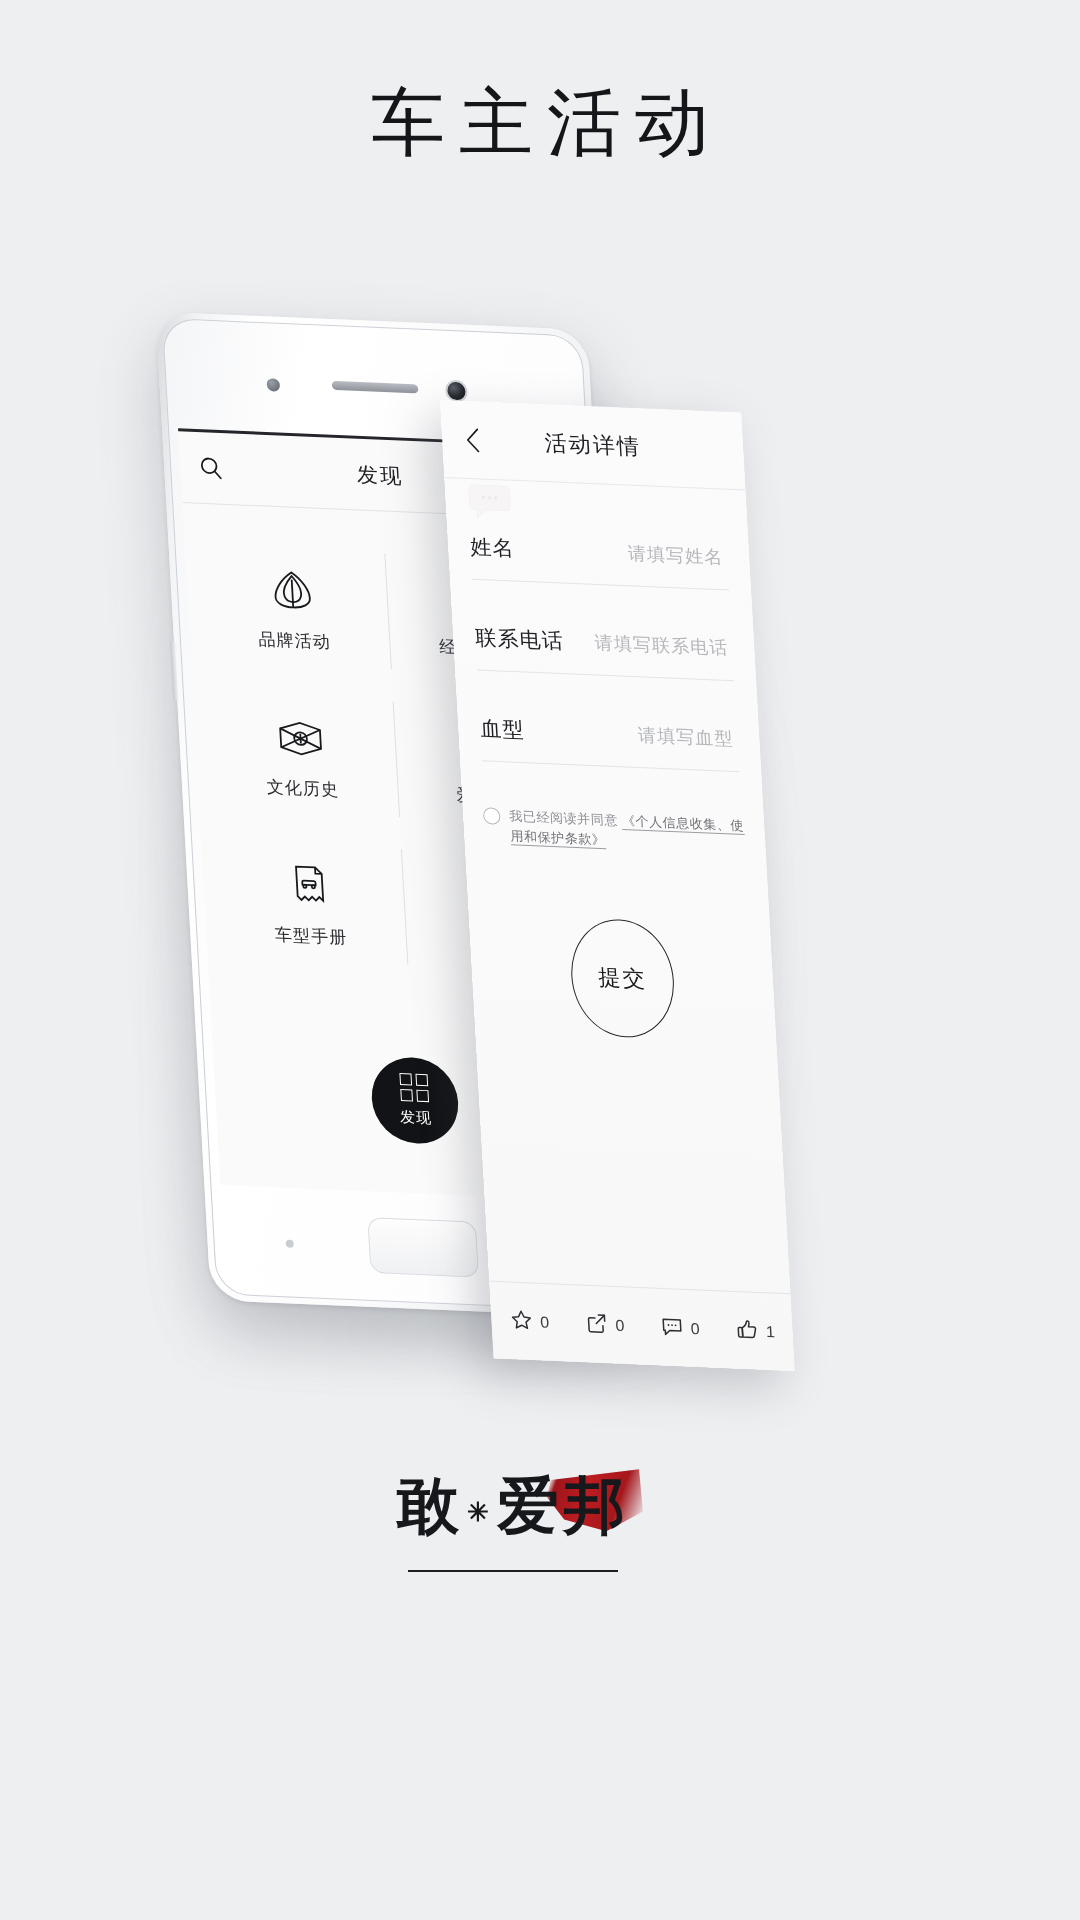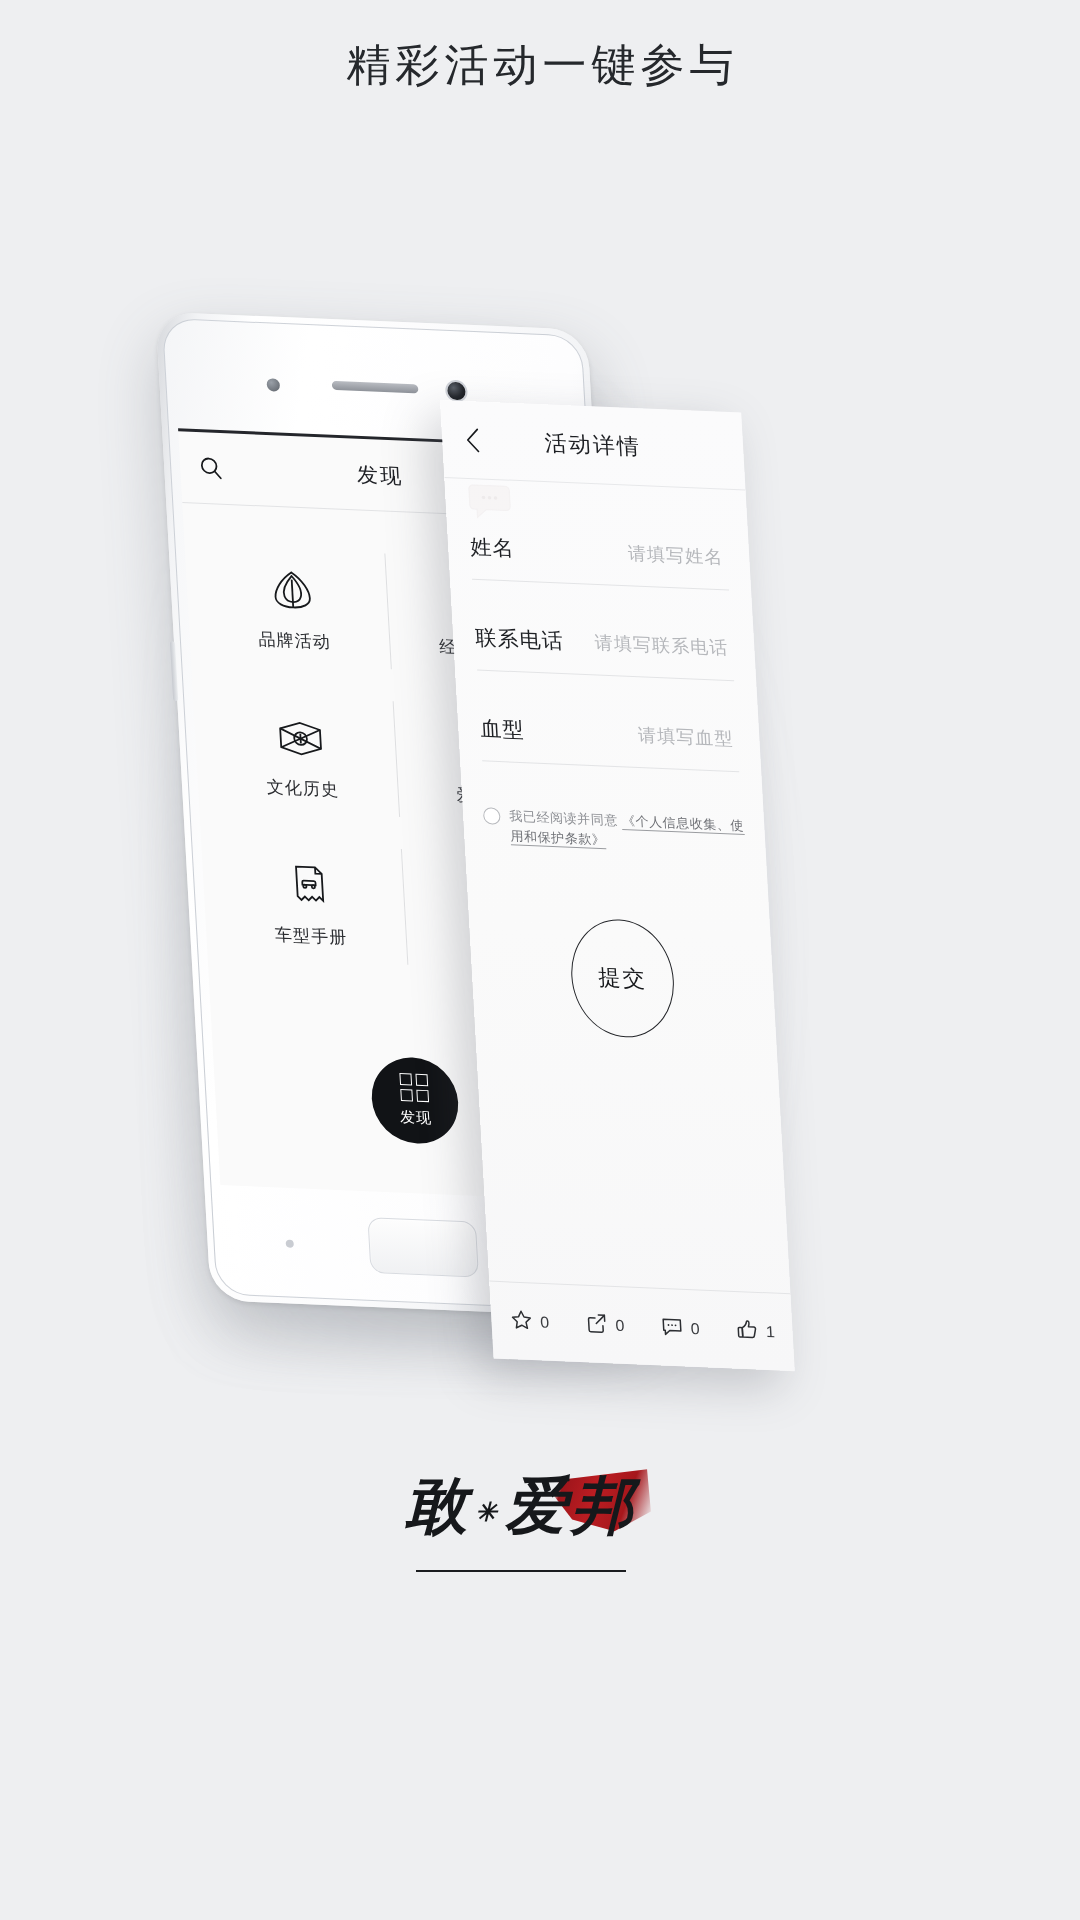--- a/index.html
+++ b/index.html
@@ -178,21 +178,21 @@
   .card-footer {
     position:absolute; left:0; right:0; bottom:0; height:78px;
     border-top:1px solid #e3e4e6;
     display:flex; align-items:center;
   }
   .foot-item { flex:1; display:flex; align-items:center; justify-content:center; gap:7px; }
   .foot-item svg { width:24px; height:24px; }
   .foot-num { font-size:16px; color:#3a3c40; }
 
   
-  .brand { position:absolute; left:8px; bottom:0; width:1026px; text-align:center; padding-bottom:0;font-style:italic; }
+  .brand { position:absolute; left:0; bottom:0; width:1026px; text-align:center; padding-bottom:0; }
   .brand-mark {
     display:inline-block; position:relative;
     font-size:62px; letter-spacing:4px; font-weight:700; color:#16181b;
     font-family:"Liberation Serif","DejaVu Serif",serif;
   }
   .brand-mark .dot { font-size:26px; vertical-align:middle; margin:0 4px; }
   .brand-red {
     position:absolute; right:-14px; top:4px; width:96px; height:66px;
     background:linear-gradient(110deg, rgba(170,22,28,0) 6%, #9e151b 12%, #bb1d22 40%, #a6171c 70%, rgba(160,20,26,0) 96%);
     clip-path:polygon(4% 18%, 96% 2%, 100% 66%, 62% 96%, 18% 78%, 0 44%);
@@ -201,21 +201,21 @@
   .brand-rule { width:210px; height:2px; background:#1b1d20; margin:22px auto 18px auto; }
   .brand-name {
     font-size:40px; letter-spacing:15px; color:#16181b; text-indent:15px;
     font-family:"Liberation Serif","DejaVu Serif",serif;
   }
 </style>
 </head>
 <body>
 
 <div class="hero">
-  <div class="hero-sub">精彩活动一键参与</div>
+  <div class="hero-title">车主活动</div>
 </div>
 
 <div class="stage">
 
   <div class="phone-shadow"></div>
 
   <div class="phone">
     <div class="phone-body"></div>
     <div class="phone-edge"></div>
     <div class="btn-side"></div>

